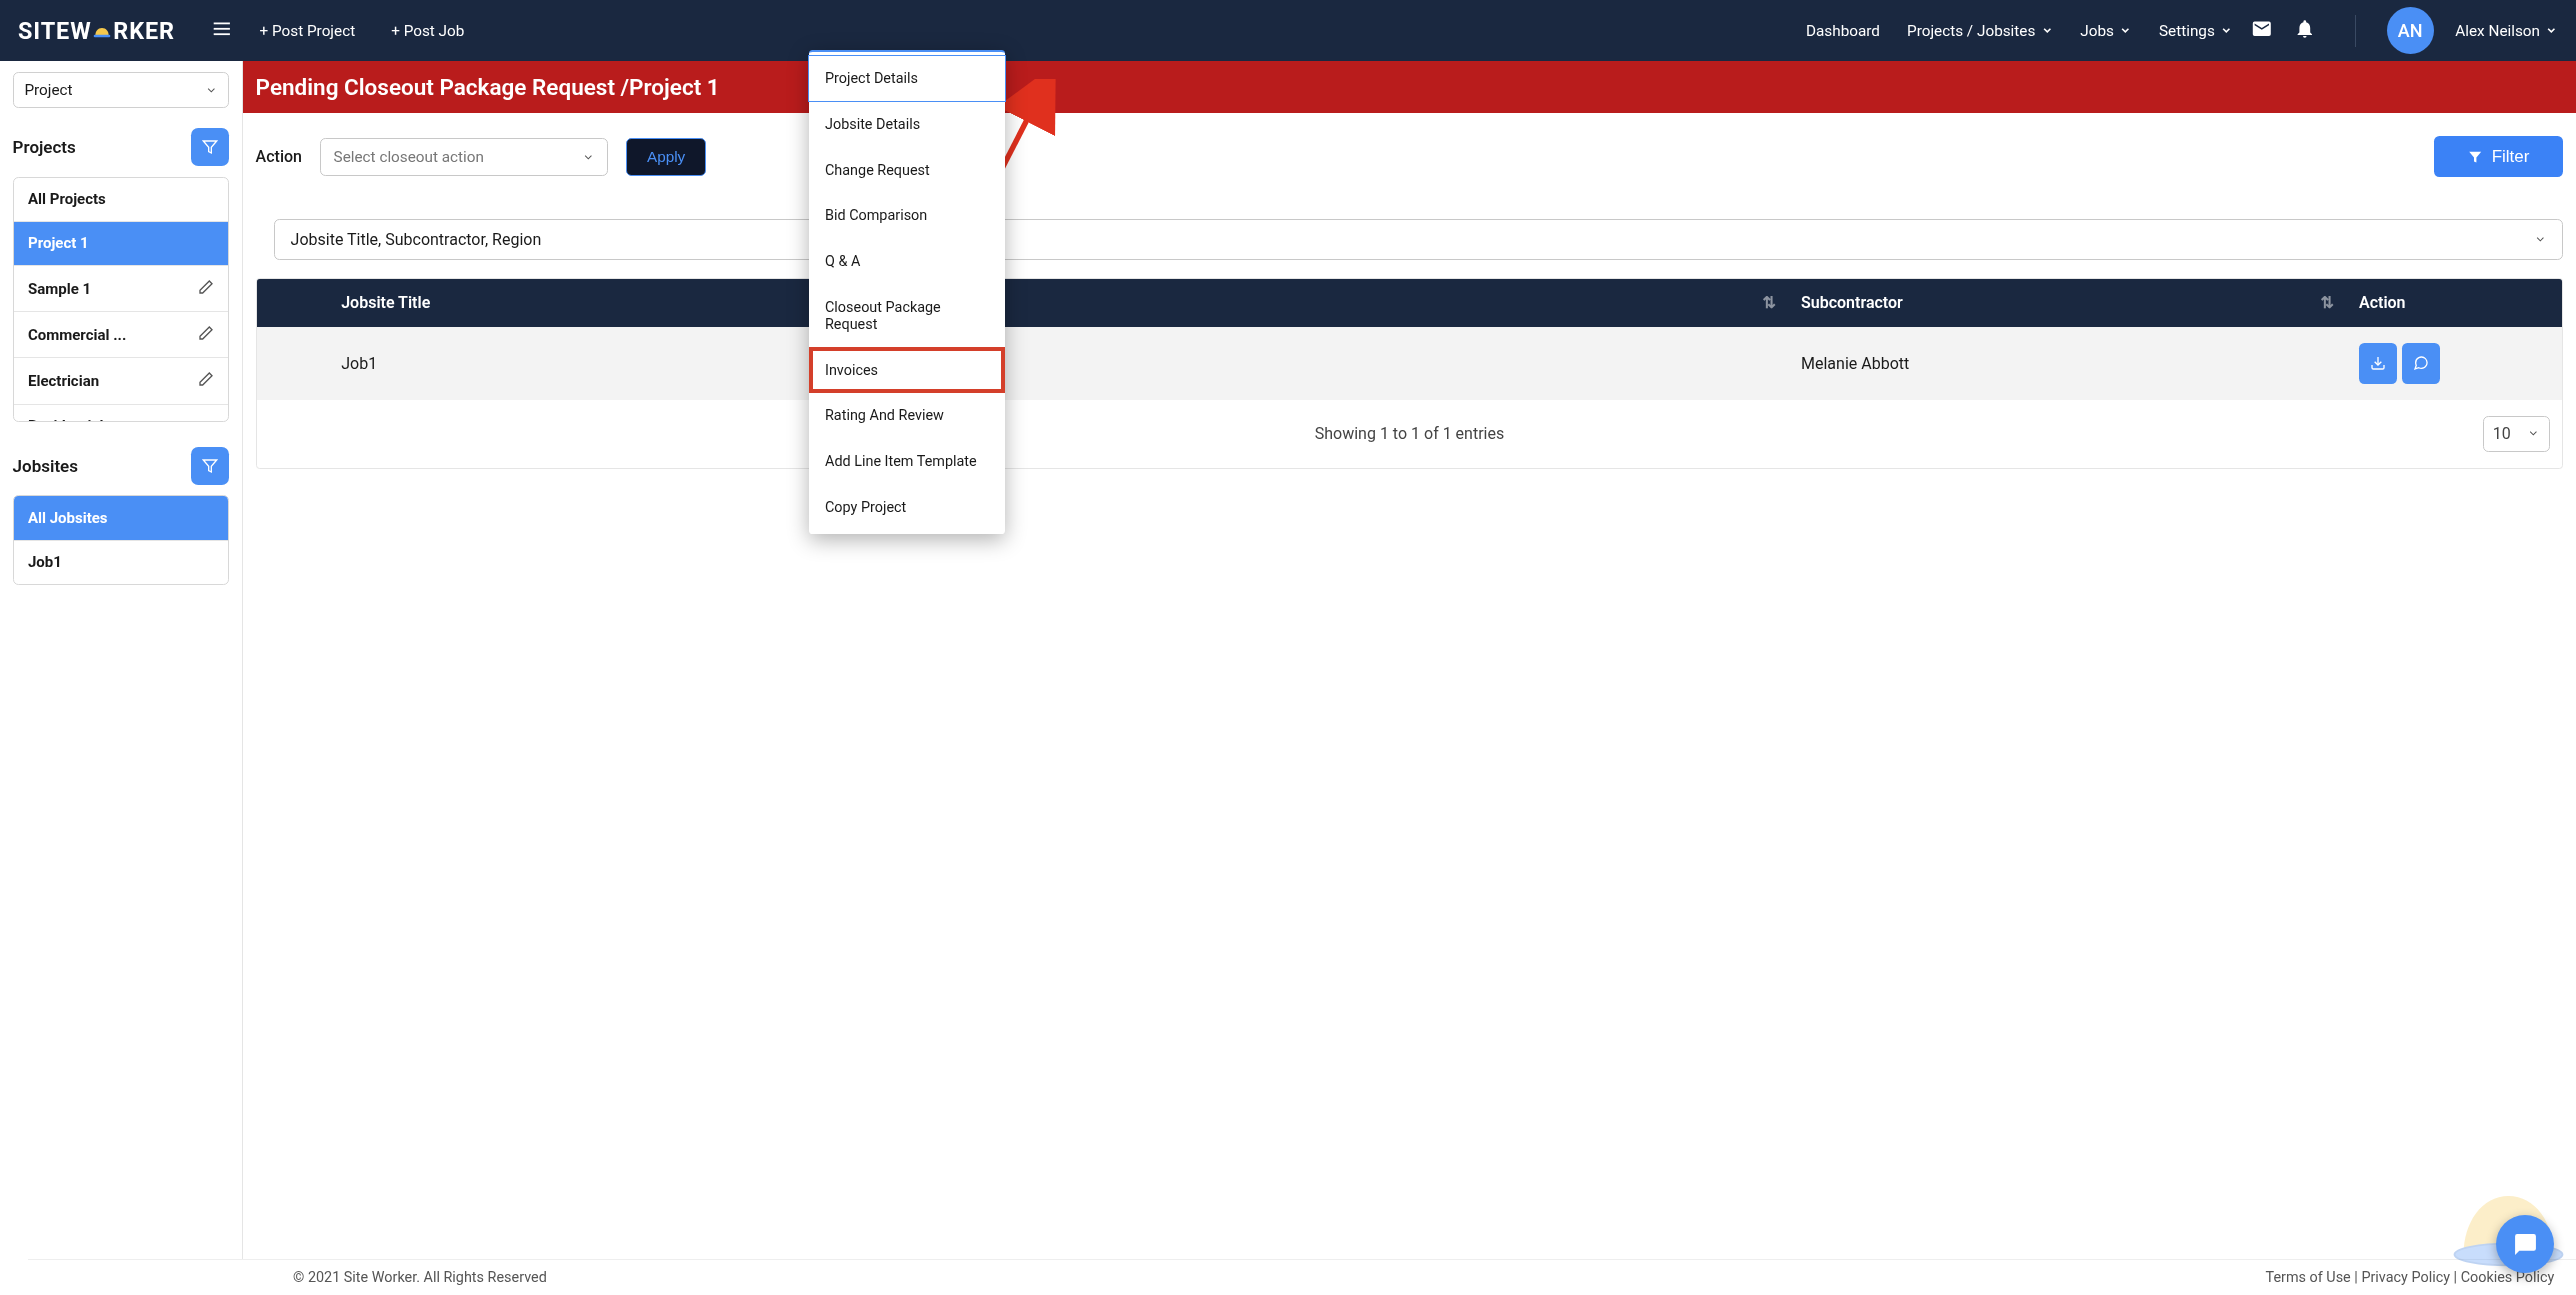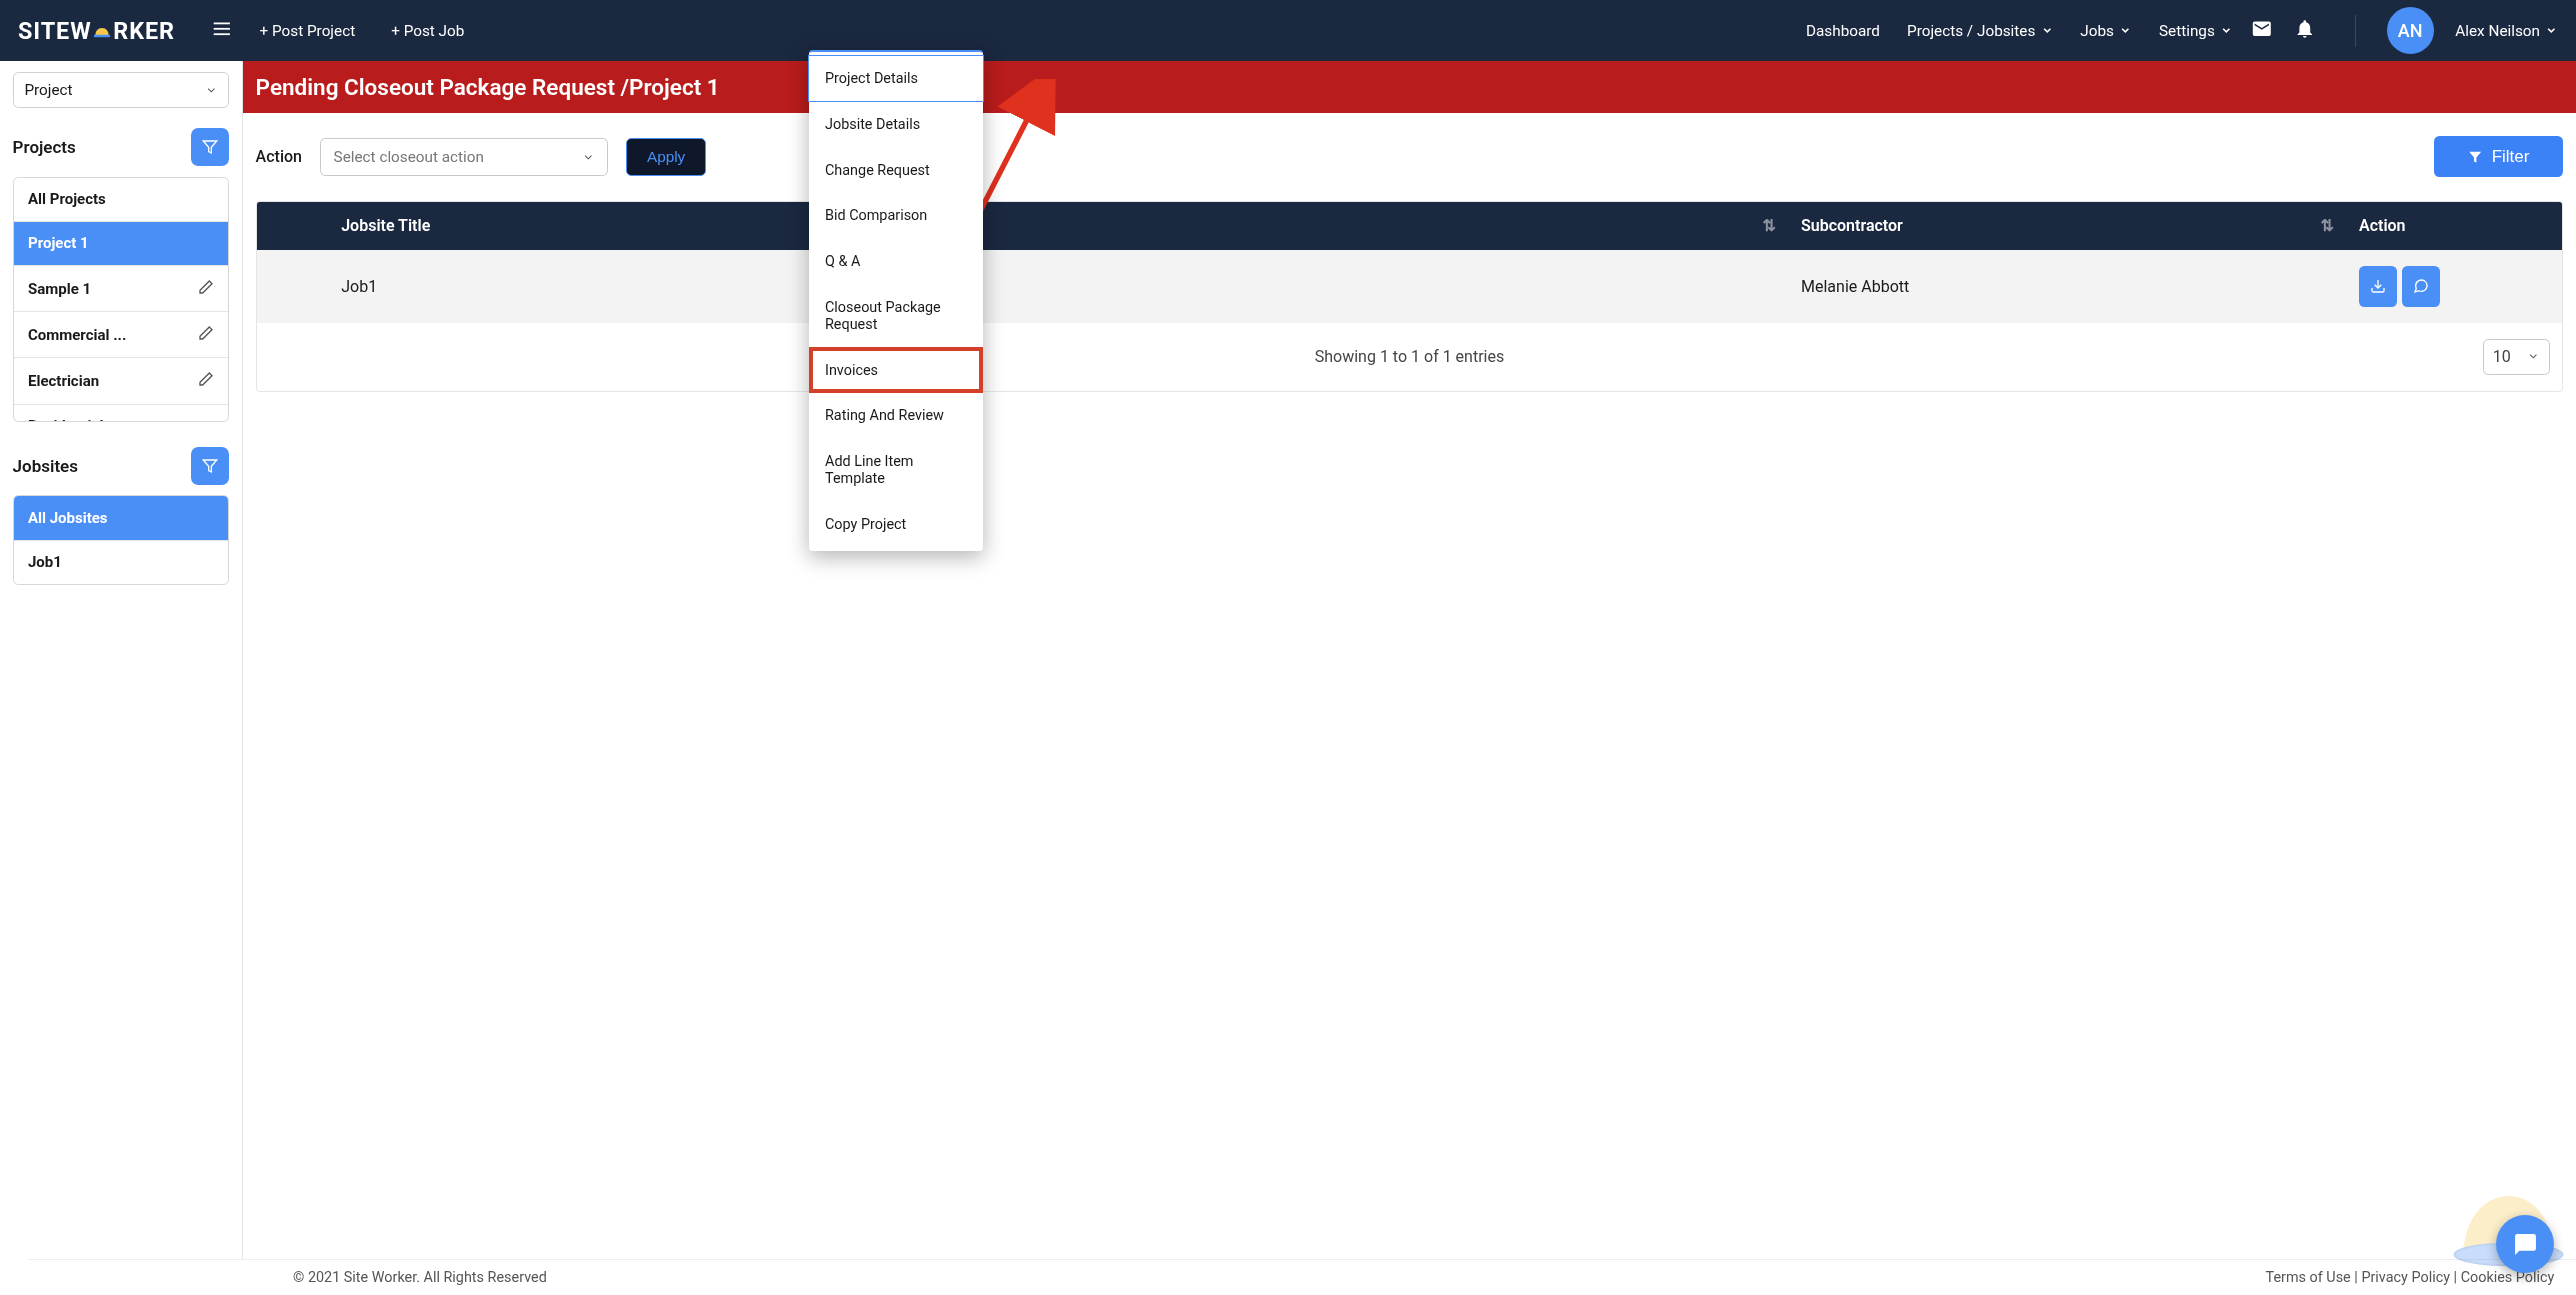--- a/index.html
+++ b/index.html
@@ -66,21 +66,21 @@
   td { padding: 16px 12.6px; font-size: 16px; }
   .row-action-btn { width: 38px; height: 41px; background: #4a8ff5; border-radius: 5.4px; display: inline-flex; align-items: center; justify-content: center; cursor: pointer; margin-right: 5.4px; }
   .row-action-btn svg { width: 16px; height: 16px; color: #fff; }
 
   .table-footer { display: flex; align-items: center; padding: 16px 12.6px; font-size: 16px; color: #444; position: relative; }
   .footer-text { position: absolute; left: 50%; transform: translateX(-50%); }
   .pager-controls { margin-left: auto; display: flex; align-items: center; gap: 9px; justify-content: flex-end; }
   .page-size { height: 36px; width: 67px; border: 0.9px solid #c8c8c8; border-radius: 5.4px; display: flex; align-items: center; justify-content: space-between; padding: 0 9px; cursor: pointer; }
 
   
-  .dropdown-panel { position: absolute; top: 50px; left: 809px; width: 174px; background: #fff; border-radius: 3.6px; box-shadow: 0 5.4px 21.6px rgba(0,0,0,.3); z-index: 50; border-top: 2.7px solid #4a8ff5; padding: 3.6px 0; }
+  .dropdown-panel { position: absolute; top: 50px; left: 809px; width: 196px; background: #fff; border-radius: 3.6px; box-shadow: 0 5.4px 21.6px rgba(0,0,0,.3); z-index: 50; border-top: 2.7px solid #4a8ff5; padding: 3.6px 0; }
   .drop-item { padding: 14.4px 16px; font-size: 14.4px; cursor: pointer; }
   .drop-item.active { outline: 0.9px solid #4a8ff5; }
   .drop-item.highlight { outline: 4.5px solid #d43f2a; outline-offset: -4.5px; }
 
   
   .arrow-annot { position: absolute; top: 18px; left: 690px; width: 135px; height: 198px; pointer-events: none; z-index: 40; }
 
   
   .site-footer { height: 36px; display: flex; align-items: center; justify-content: space-between; padding: 0 21.6px 0 265px; font-size: 14.4px; color: #555; border-top: 0.9px solid #eee; margin-left: 28px; }
   .footer-links span { cursor: pointer; }
@@ -244,20 +244,26 @@
       <div class="action-spacer"></div>
       <button class="filter-btn">
         <svg viewBox="0 0 24 24" fill="#fff">
             <polygon points="22 3 2 3 10 12.46 10 19 14 21 14 12.46 22 3"></polygon>
           </svg>
         <span>Filter</span>
       </button>
     </div>
 
     <div class="content-pad">
+      <div class="grouping-select">
+        <span>Jobsite Title, Subcontractor, Region</span>
+        <svg class="chev" viewBox="0 0 24 24" fill="none" stroke="#555" stroke-width="2">
+            <polyline points="6 9 12 15 18 9"></polyline>
+          </svg>
+      </div>
 
       <div class="table-wrap">
         <table>
           <thead>
             <tr>
               <th></th>
               <th class="sortable">
                 <span>Jobsite Title</span>
                 <span class="sort-icons">⇅</span>
               </th>

